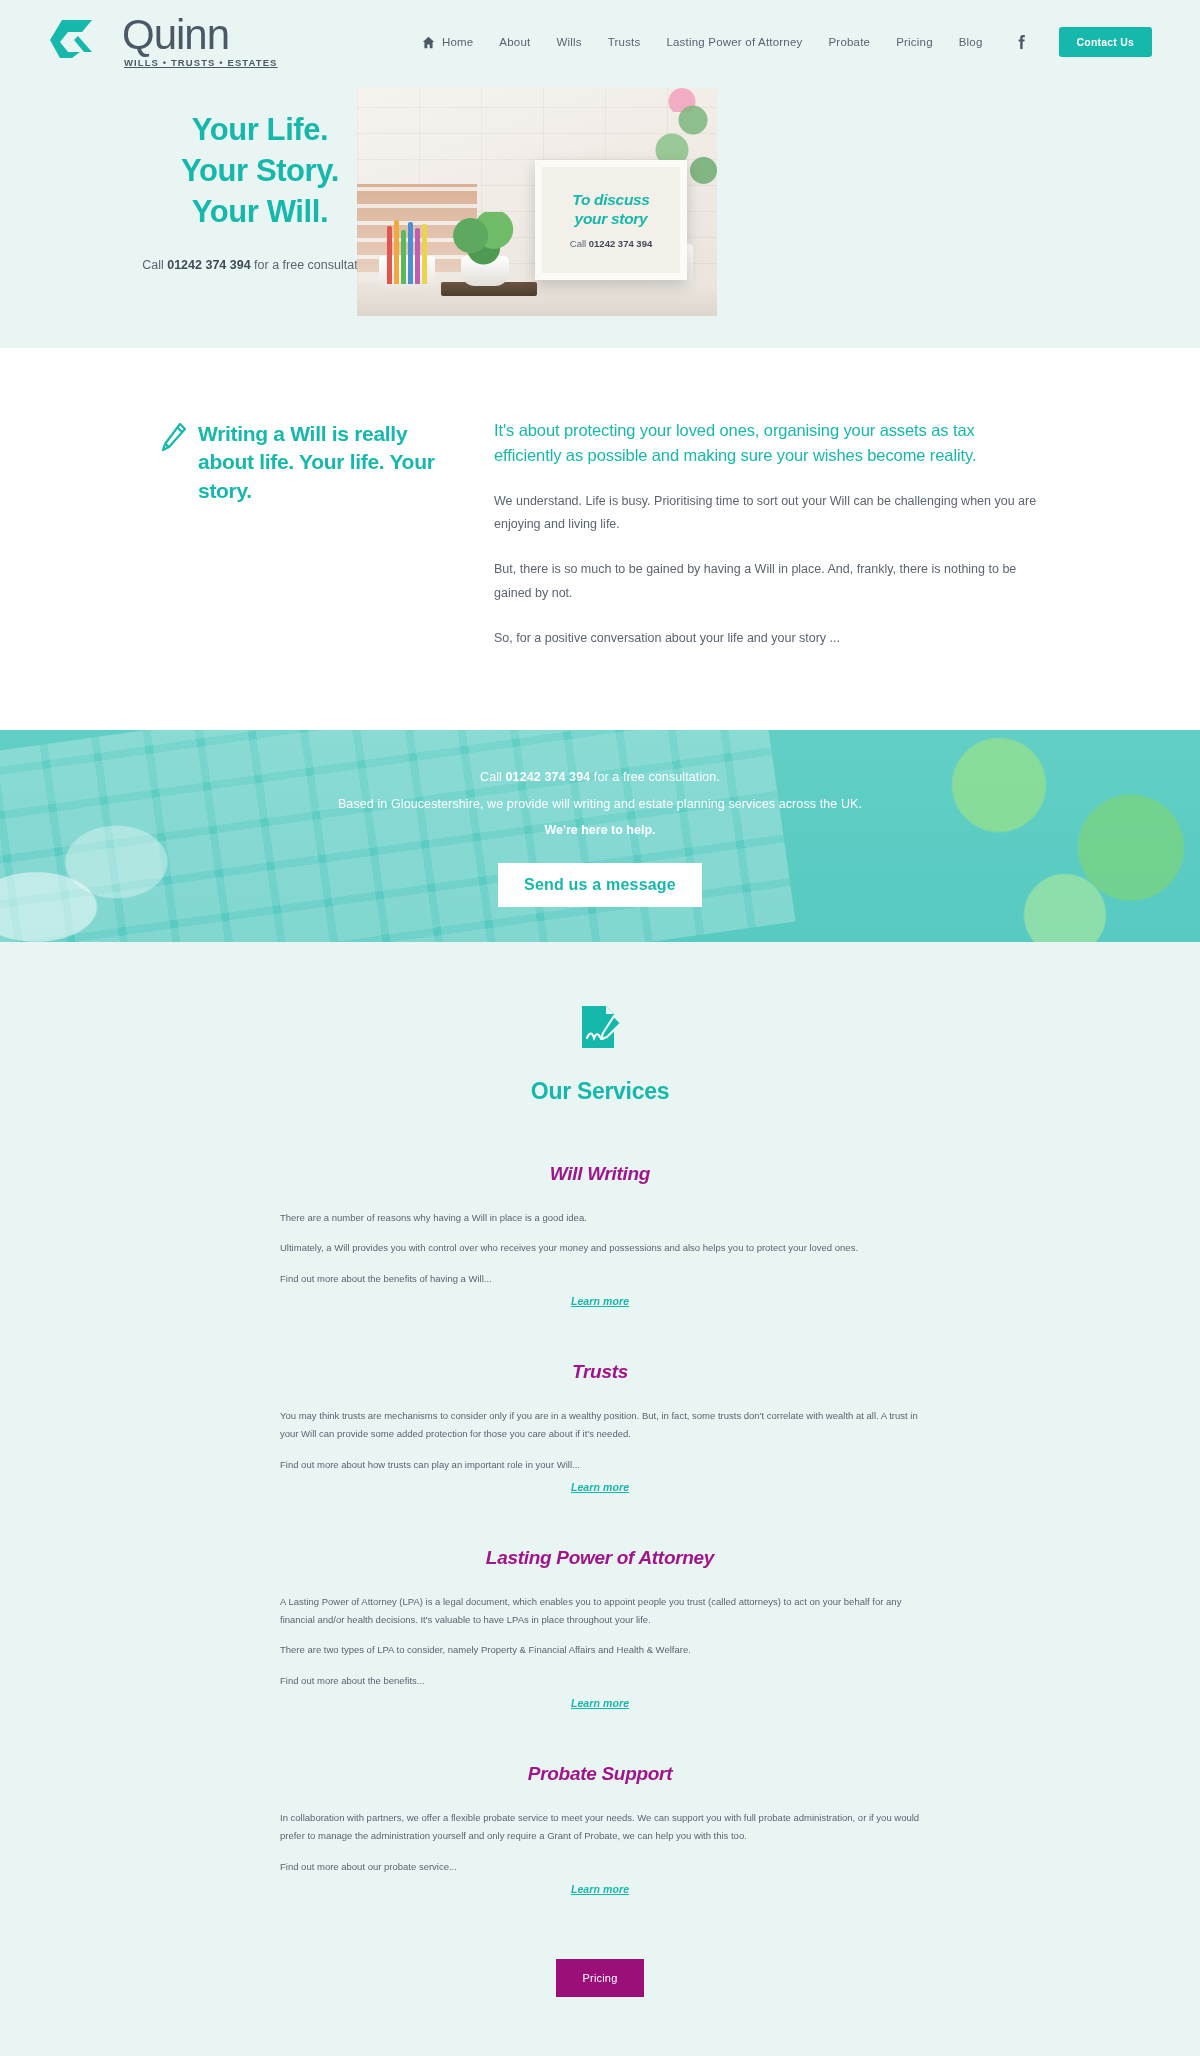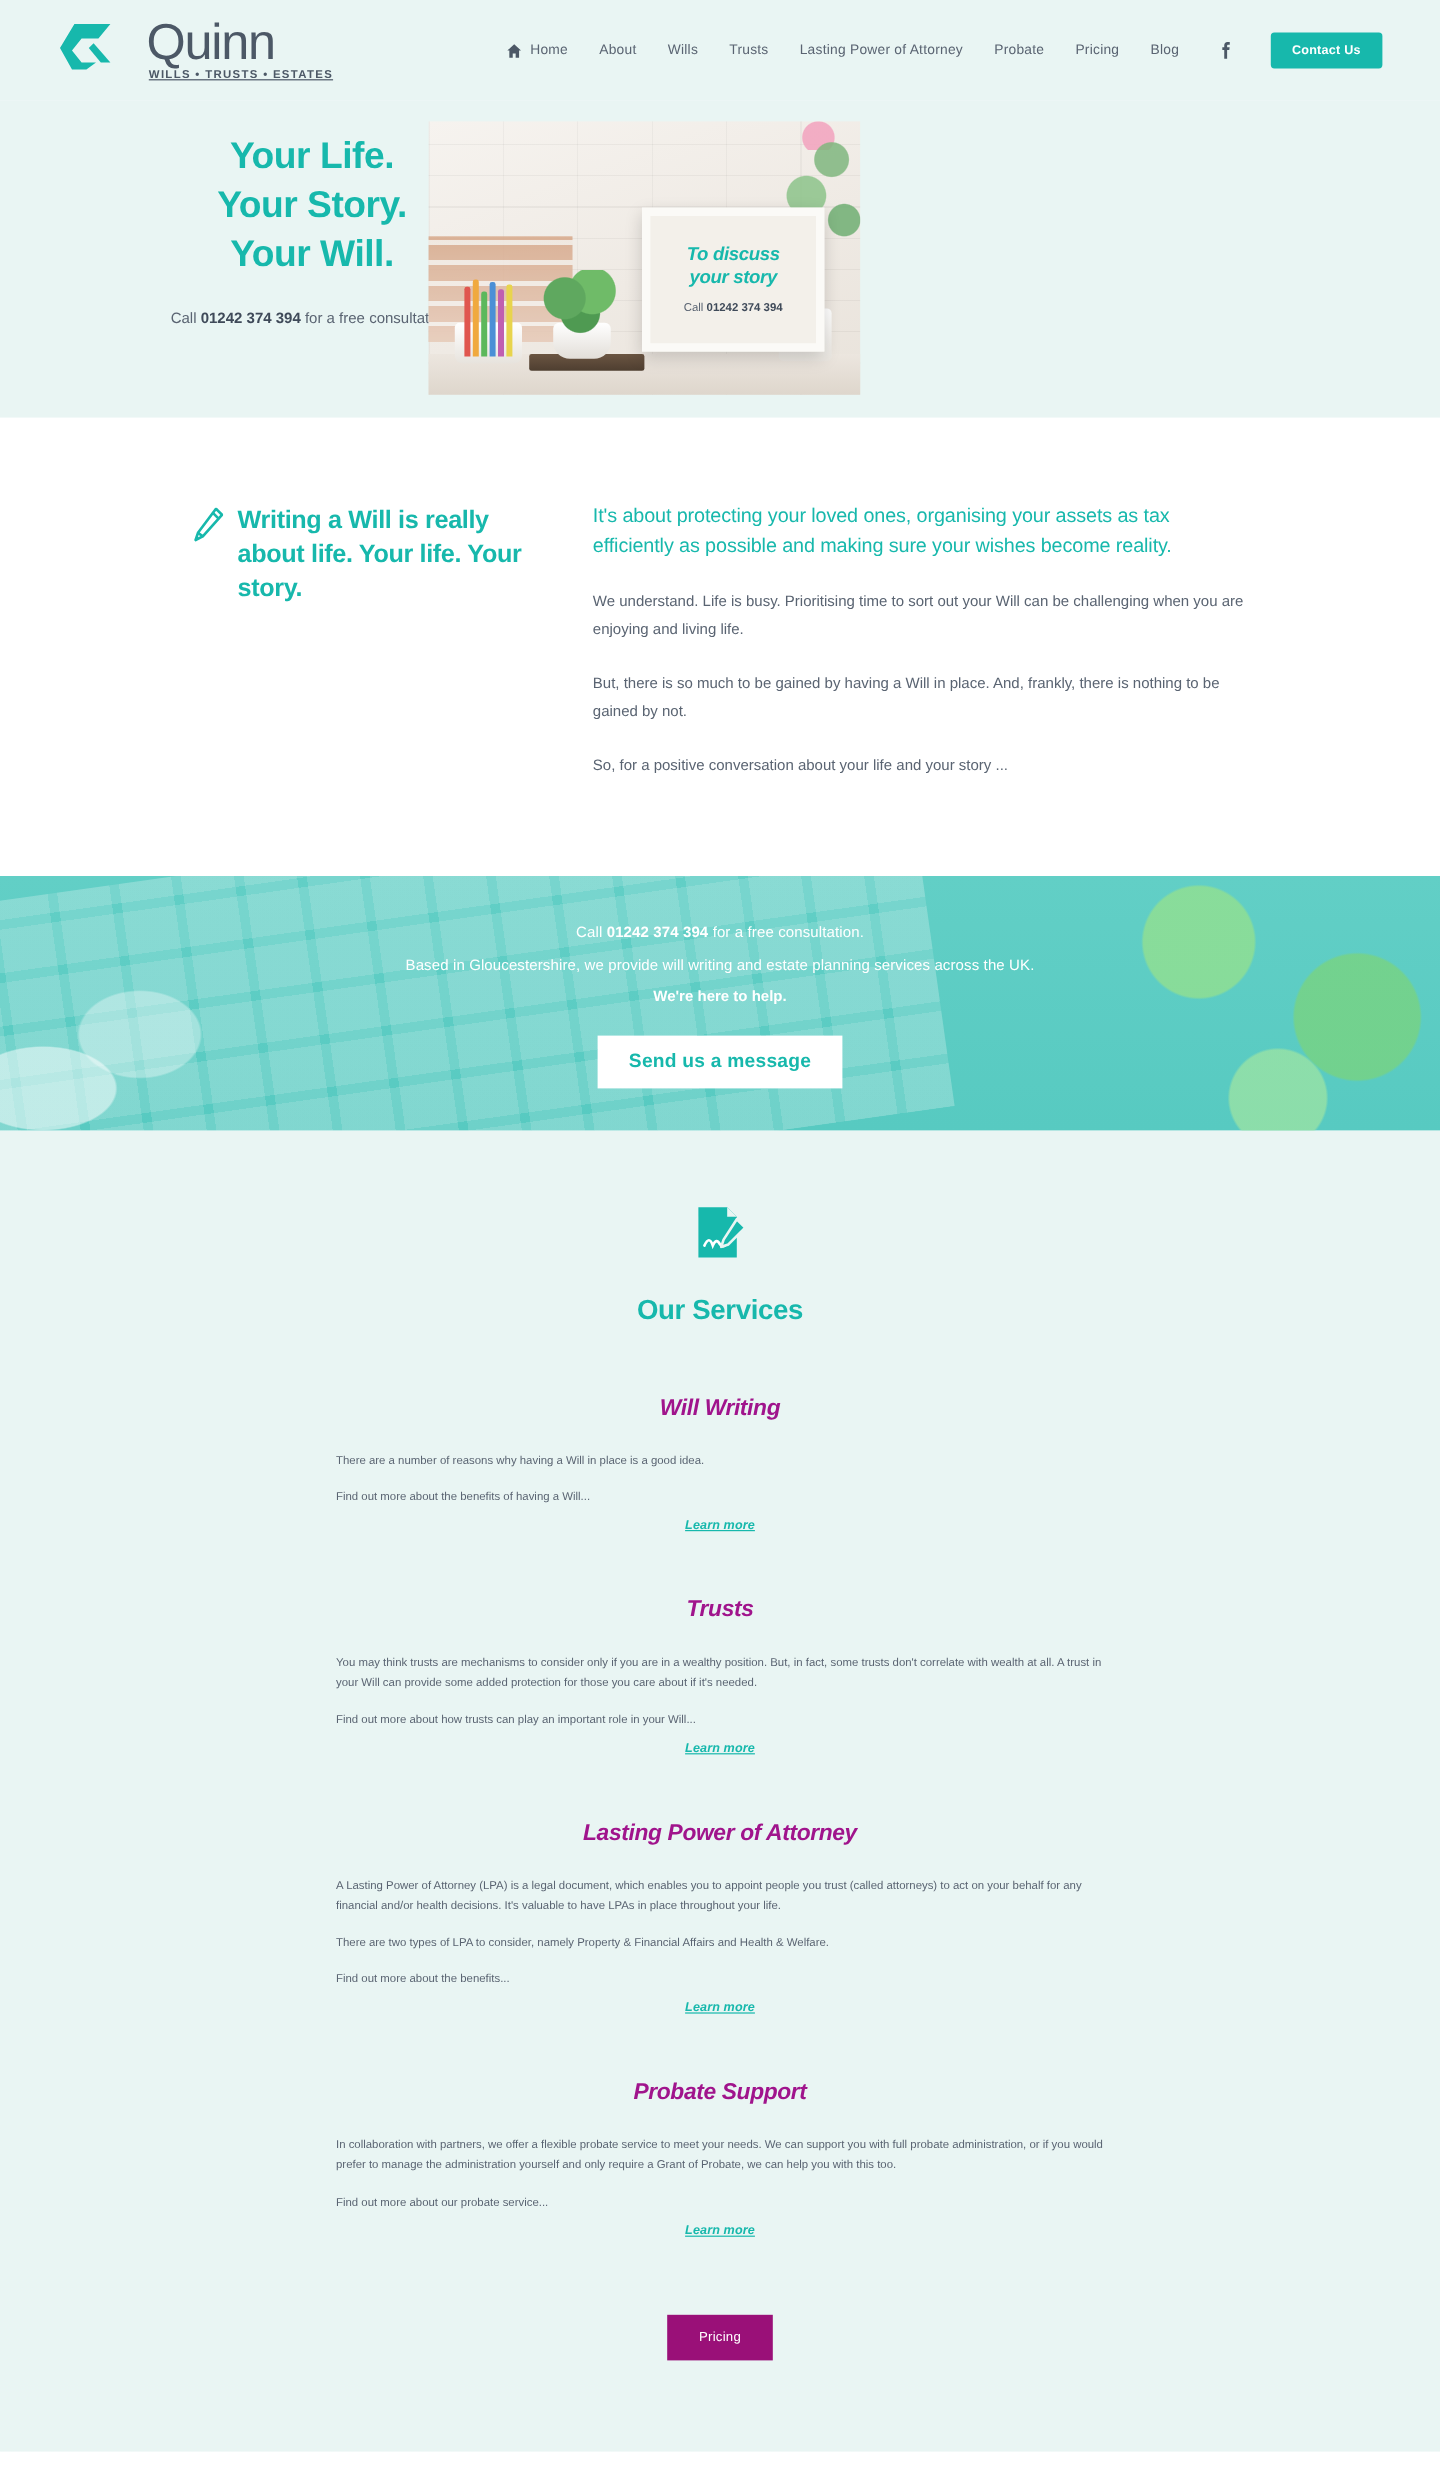--- a/index.html
+++ b/index.html
@@ -54,21 +54,21 @@
   .hero-title {
     font-size:31px; font-weight:700; color:#17b8ac;
     line-height:1.32; letter-spacing:-.4px;
   }
   .hero-sub {
     margin-top:22px; font-size:12.5px; color:#5a6472;
     line-height:1.75; padding:0 48px;
   }
   .hero-sub b { color:#3f4a59; font-weight:700; }
   .hero-image {
-    position:absolute; left:357px; top:17px;
+    position:absolute; left:357px; top:4px;
     width:360px; height:228px; overflow:hidden;
   }
   
   .photo-wall {
     position:absolute; inset:0;
     background:
       repeating-linear-gradient(0deg, rgba(0,0,0,.045) 0 1px, rgba(0,0,0,0) 1px 26px),
       repeating-linear-gradient(90deg, rgba(0,0,0,.035) 0 1px, rgba(0,0,0,0) 1px 62px),
       linear-gradient(160deg,#f6f3ef 0%, #efeae4 55%, #e9e3db 100%);
   }
@@ -354,20 +354,21 @@
     </svg>
     <h2 class="services-title">Our Services</h2>
   </div>
 
   <div class="cards">
 
     <div class="card">
       <div class="card-title">Will Writing</div>
       <div class="card-body">
         <p class="card-p">There are a number of reasons why having a Will in place is a good idea.</p>
+        <p class="card-p">Ultimately, a Will provides you with control over who receives your money and possessions and also helps you to protect your loved ones.</p>
         <p class="card-p">Find out more about the benefits of having a Will...</p>
       </div>
       <span class="learn">Learn more</span>
     </div>
 
     <div class="card">
       <div class="card-title">Trusts</div>
       <div class="card-body">
         <p class="card-p">You may think trusts are mechanisms to consider only if you are in a wealthy position. But, in fact, some trusts don't correlate with wealth at all. A trust in your Will can provide some added protection for those you care about if it's needed.</p>
         <p class="card-p">Find out more about how trusts can play an important role in your Will...</p>

